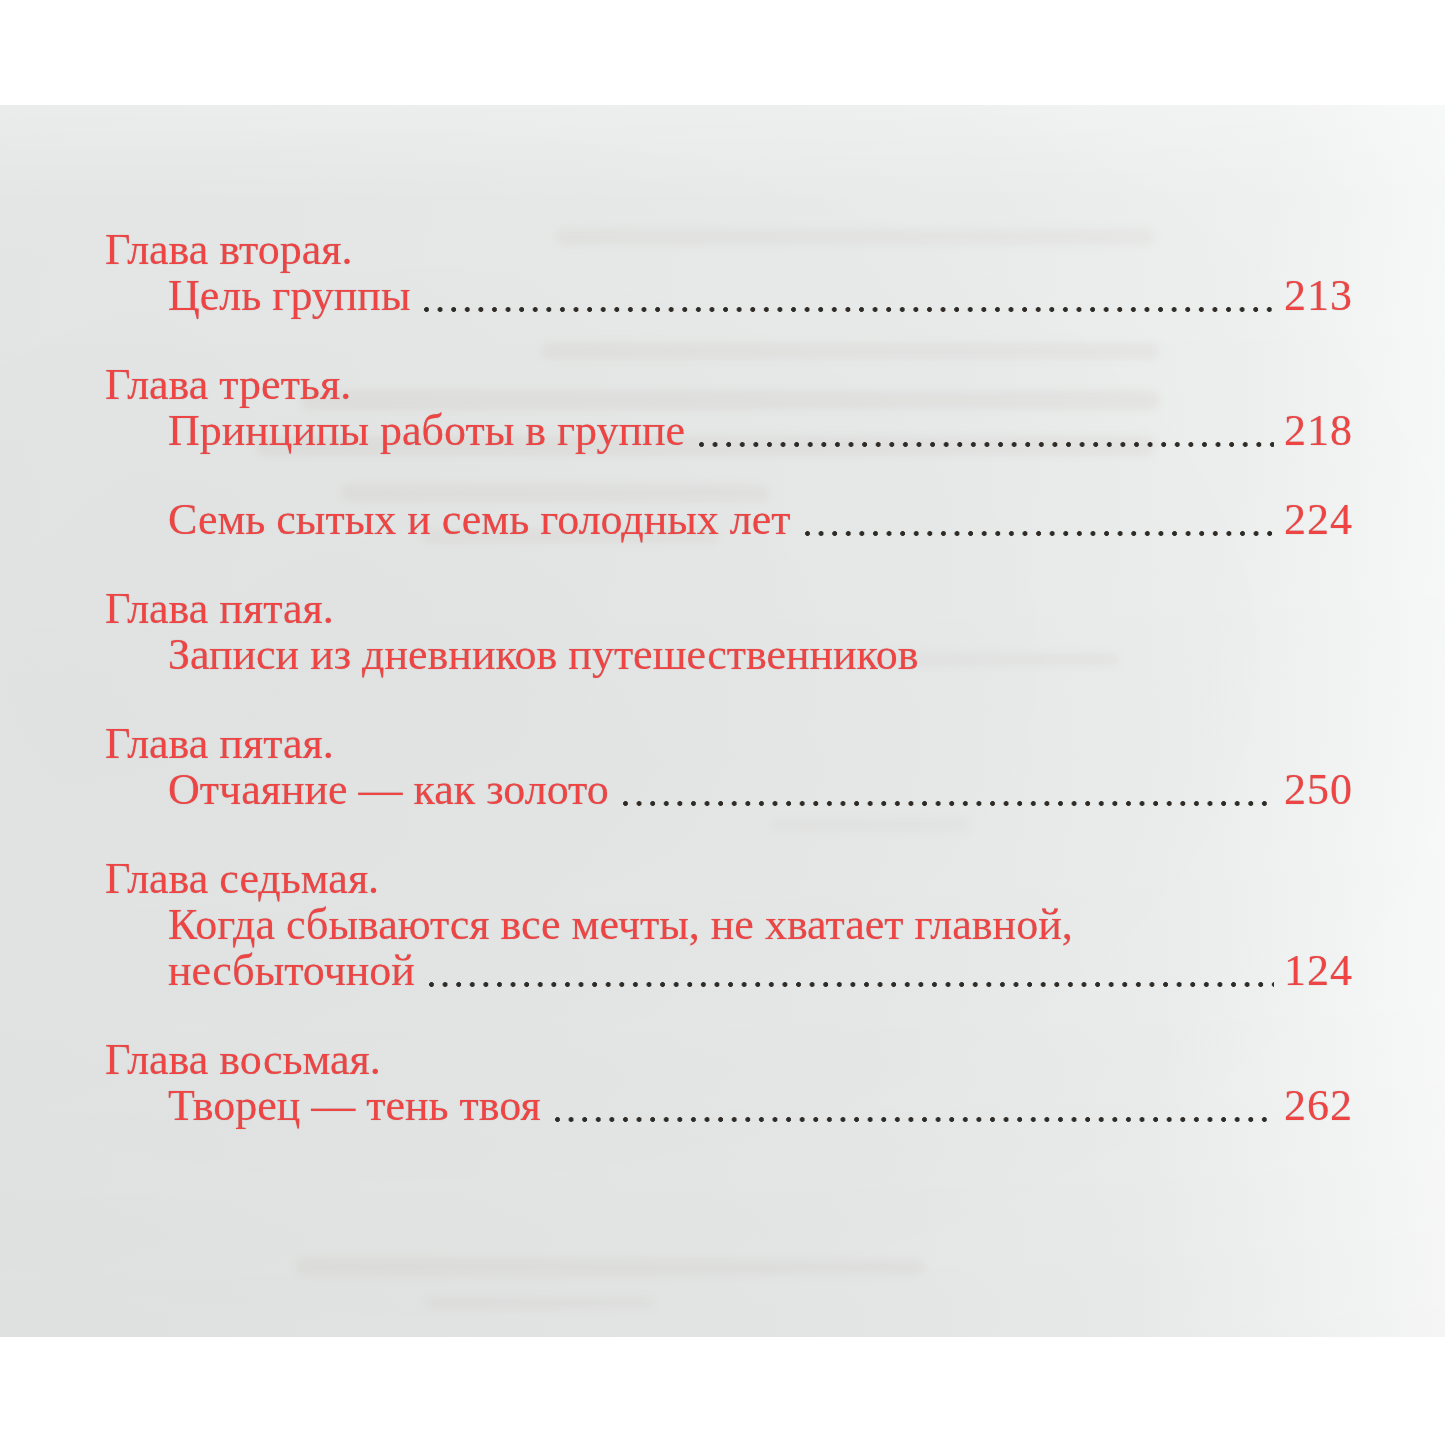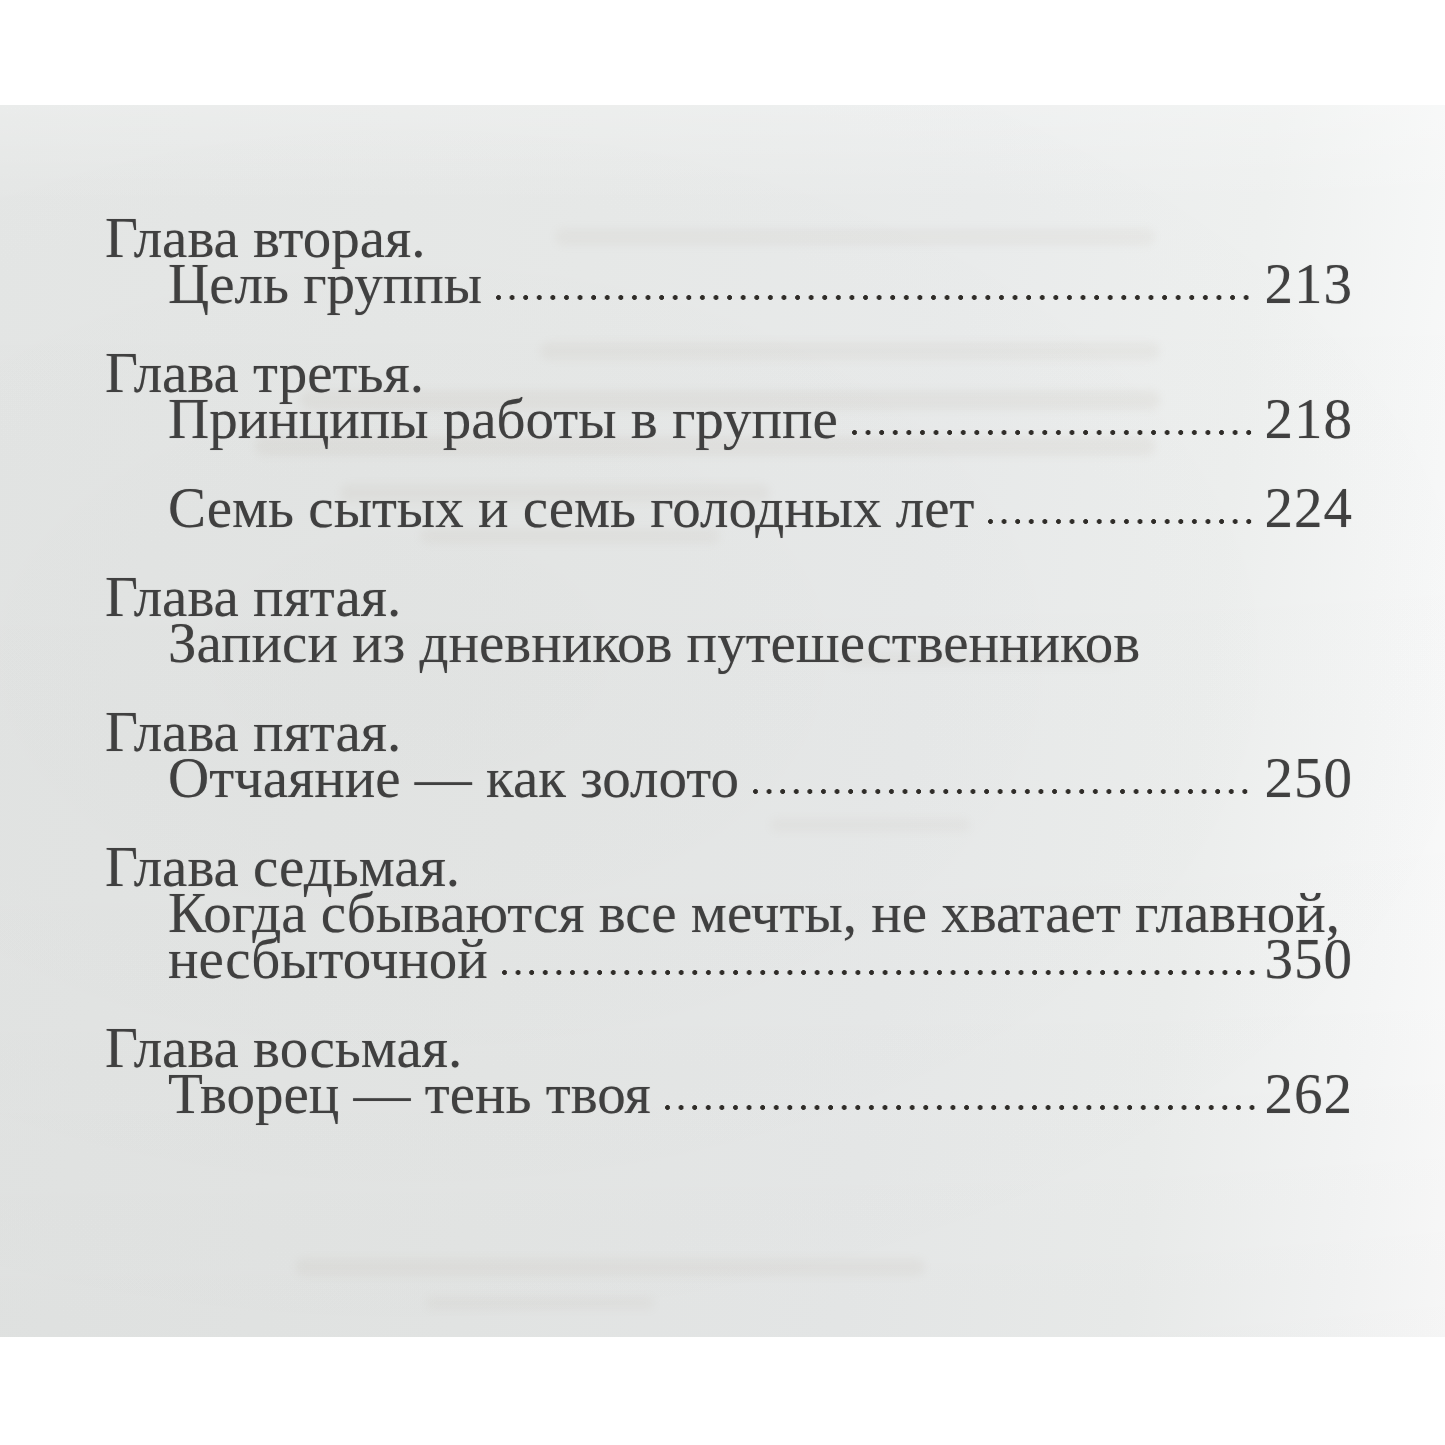--- a/index.html
+++ b/index.html
@@ -22,25 +22,25 @@
     background:
       radial-gradient(130% 95% at 28% 45%, rgba(0,0,0,0.025), rgba(0,0,0,0) 62%),
       linear-gradient(180deg, rgba(255,255,255,0.25) 0%, rgba(255,255,255,0) 8%, rgba(0,0,0,0.012) 70%, rgba(0,0,0,0.03) 100%),
       linear-gradient(97deg, #e5e7e6 0%, #e8eae9 38%, #eaecec 62%, #eef0ef 80%, #f7f8f8 93%, #fdfdfd 100%);
   }
   
   .bleed { position: absolute; border-radius: 9px; background: #a29382; filter: blur(4px); }
 
   .toc {
     position: absolute;
-    left: 105px; top: 215px;
+    left: 105px; top: 227px;
     width: 1248px;
-    font-size: 57px;
+    font-size: 44px;
     line-height: 46px;
-    color: #404040;
+    color: #ef4444;
     text-shadow: 0 0 1px rgba(45,42,38,0.35);
   }
   .toc-entry { margin-bottom: 43px; }
   .chapter-line { white-space: nowrap; }
   .title-line { padding-left: 63px; white-space: nowrap; }
   .title-line.with-leader { display: flex; align-items: center; white-space: nowrap; }
   .title-text { flex: 0 0 auto; }
   .dot-leader {
     flex: 1 1 auto;
     min-width: 36px;
@@ -113,21 +113,21 @@
         <span class="page-num">250</span>
       </div>
     </div>
 
     <div class="toc-entry">
       <div class="chapter-line">Глава седьмая.</div>
       <div class="title-line">Когда сбываются все мечты, не хватает главной,</div>
       <div class="title-line with-leader">
         <span class="title-text">несбыточной</span>
         <span class="dot-leader"></span>
-        <span class="page-num">350</span>
+        <span class="page-num">124</span>
       </div>
     </div>
 
     <div class="toc-entry">
       <div class="chapter-line">Глава восьмая.</div>
       <div class="title-line with-leader">
         <span class="title-text">Творец — тень твоя</span>
         <span class="dot-leader"></span>
         <span class="page-num">262</span>
       </div>

